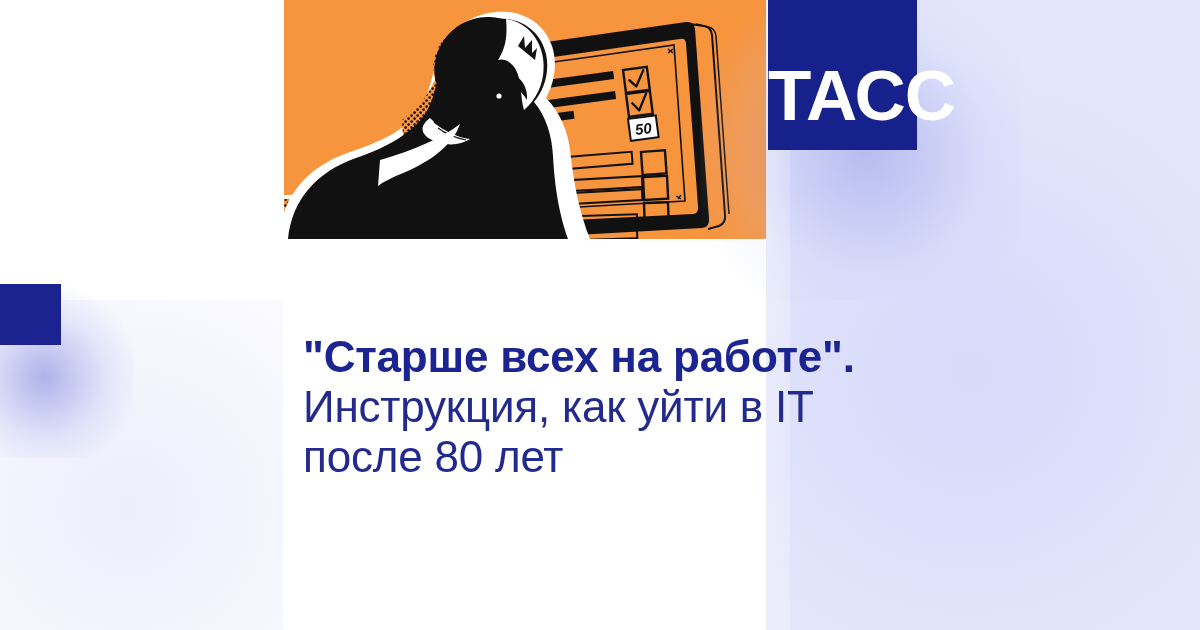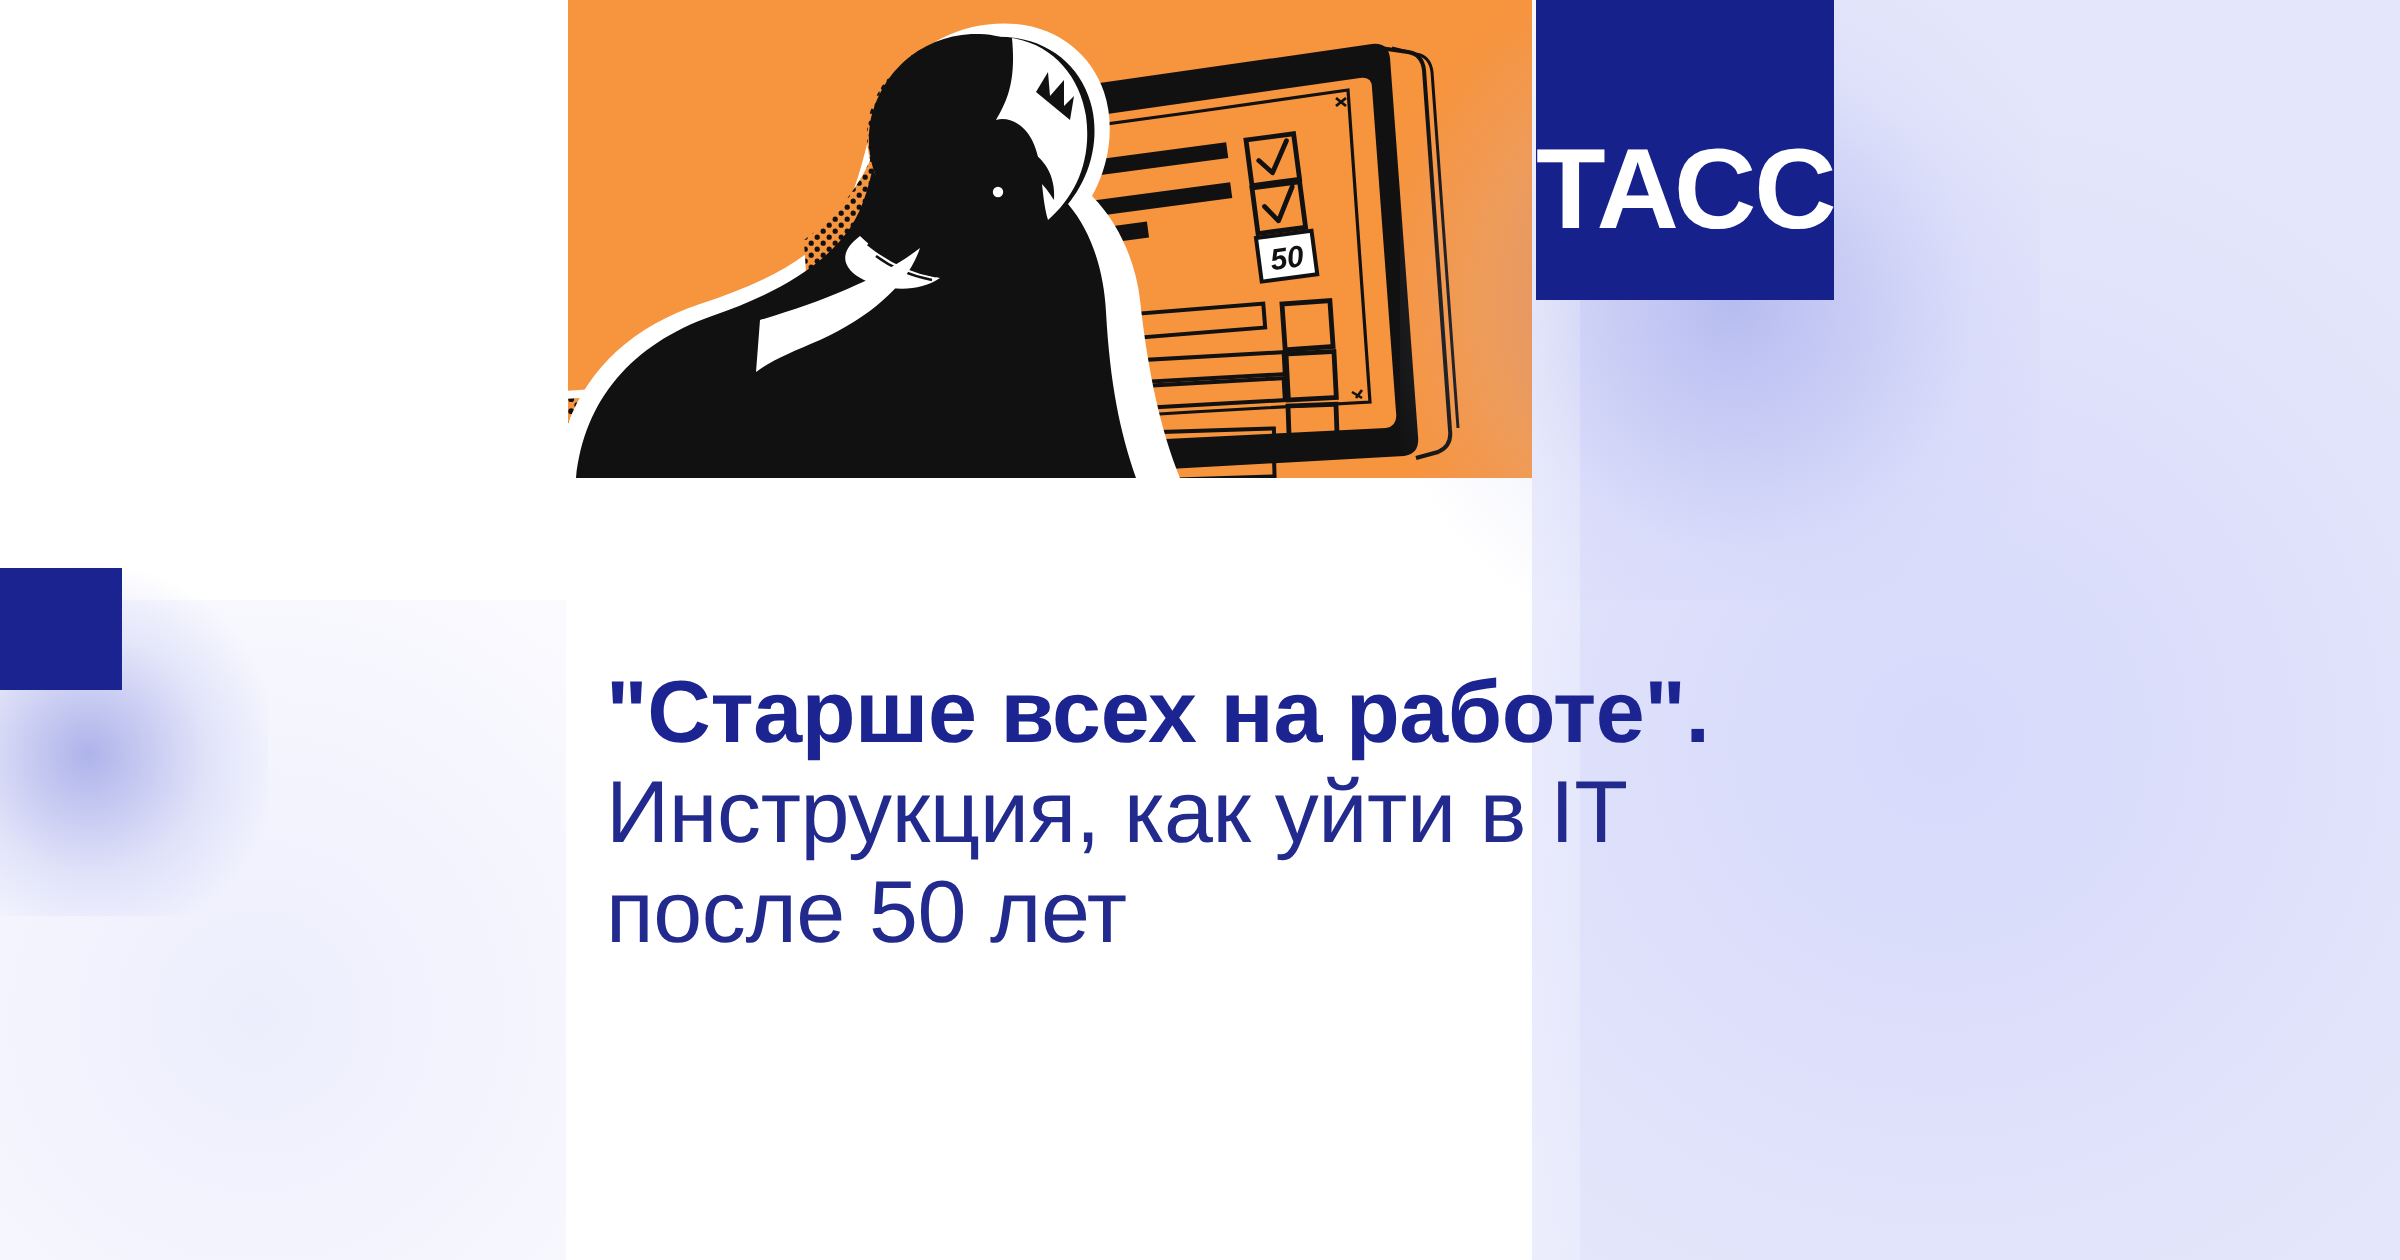--- a/index.html
+++ b/index.html
@@ -49,21 +49,21 @@
   .logo-glow{
     position:absolute;left:700px;top:-30px;width:320px;height:330px;
     background:radial-gradient(circle at 52% 55%, rgba(120,130,225,.40) 0%, rgba(190,196,244,.16) 50%, rgba(255,255,255,0) 74%);
   }
   .logo-box{
     position:absolute;left:768px;top:0;width:149px;height:150px;
     background:#16218c;
   }
   .logo-text{
     position:absolute;left:0;right:0;bottom:26px;text-align:right;
-    color:#ffffff;font-size:57px;line-height:57px;font-weight:700;
+    color:#ffffff;font-size:71px;line-height:57px;font-weight:700;
     letter-spacing:-1px;font-family:"Liberation Sans","DejaVu Sans",sans-serif;
   }
 
   
   .illo{position:absolute;left:284px;top:0;width:482px;height:239px;overflow:hidden;background:#f7943e;}
   .illo svg{display:block;width:482px;height:239px;}
 
   
   .headline{
     position:absolute;left:303px;top:332px;width:600px;
@@ -206,16 +206,16 @@
       </g>
     </svg>
   </div>
 
   <div class="logo-glow"></div>
   <div class="logo-box">
     <div class="logo-text">ТАСС</div>
   </div>
 
   <div class="headline">
-    <span class="hl-strong">"Старше всех на работе".</span><span> Инструкция, как уйти в IT после 50 лет</span>
+    <span class="hl-strong">"Старше всех на работе".</span><span> Инструкция, как уйти в IT после 80 лет</span>
   </div>
 
 </div>
 
 </body></html>

